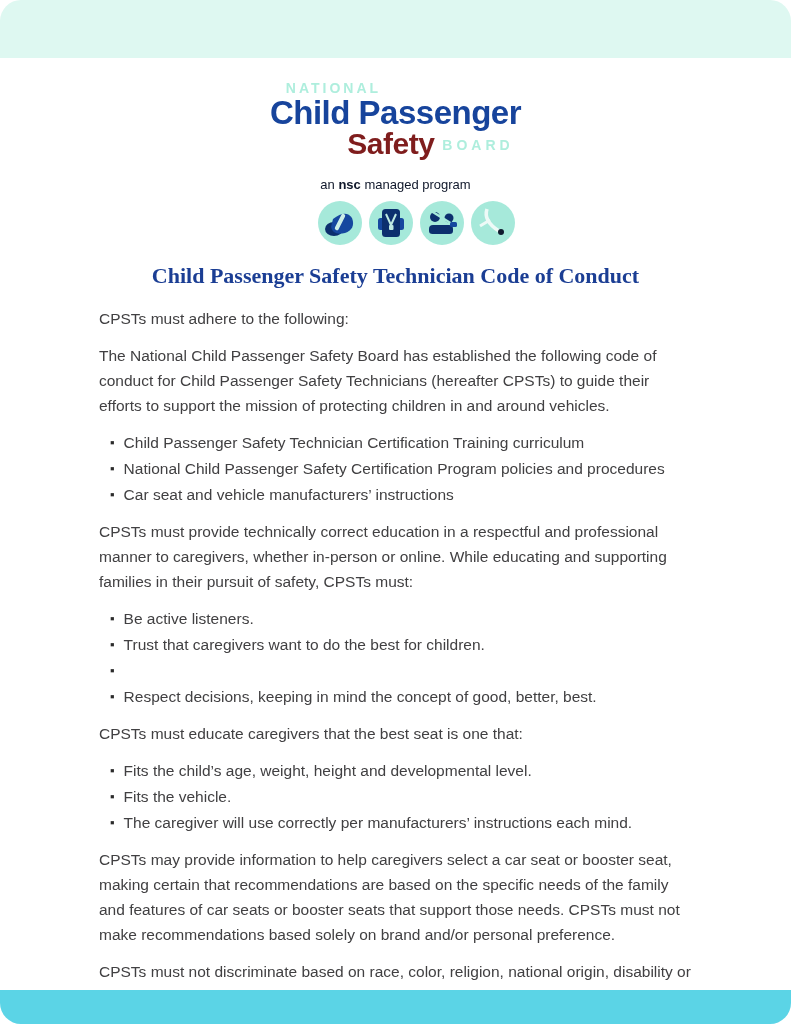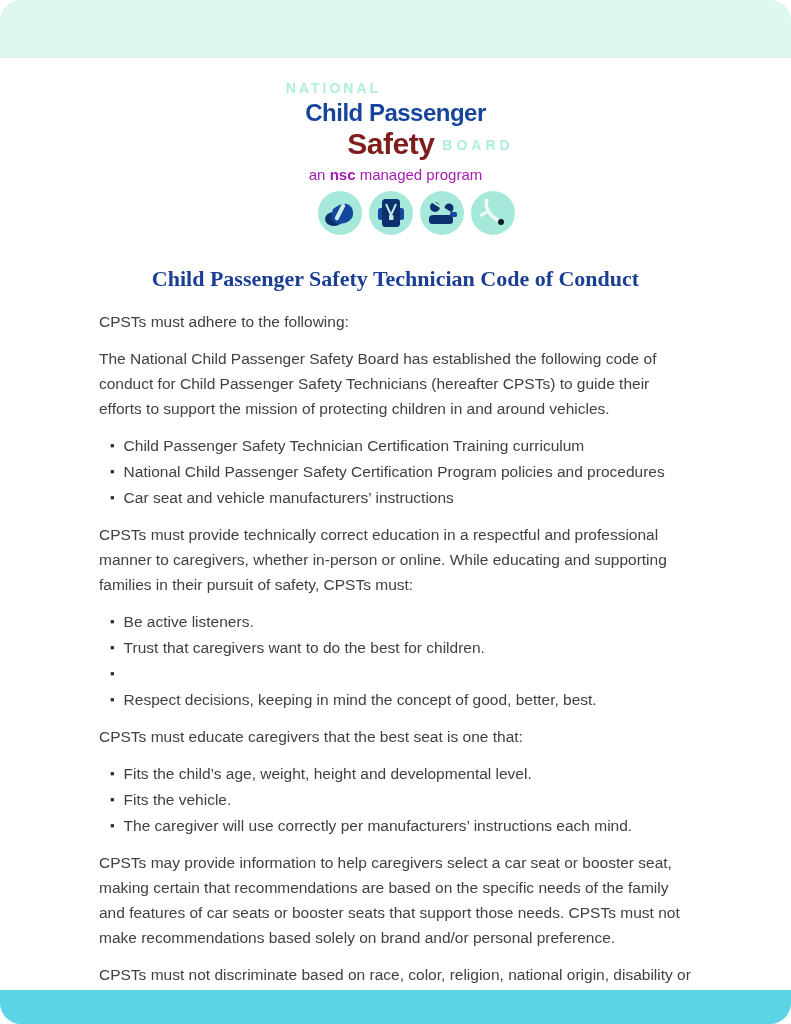--- a/index.html
+++ b/index.html
@@ -24,57 +24,57 @@
   
   .logo-block { padding-top: 80px; text-align: center; }
   .logo-national {
     display: block;
     font-size: 14px; font-weight: bold; letter-spacing: 3px;
     color: #aeeedd; line-height: 16px;
     transform: translateX(-62px);
   }
   .logo-main {
     display: block;
-    font-size: 24px; font-weight: bold; letter-spacing: -0.5px;
+    font-size: 33px; font-weight: bold; letter-spacing: -0.5px;
     color: #17449c; line-height: 33px;
   }
   .logo-safety-row {
     display: block; line-height: 30px;
     transform: translateX(35px);
     white-space: nowrap;
   }
   .logo-safety {
     font-size: 30px; font-weight: bold; letter-spacing: -0.5px;
     color: #7f1d1d;
   }
   .logo-board {
     font-size: 14px; font-weight: bold; letter-spacing: 4px;
     color: #aeeedd; margin-left: 8px;
     position: relative; top: -4px;
   }
   .logo-tagline {
-    display: block; margin-top: 2px;
-    font-size: 15px; color: #a21caf; line-height: 18px;
+    display: block; margin-top: 12px;
+    font-size: 13px; color: #0f172a; line-height: 18px;
   }
   .logo-tagline .brand { font-weight: bold; }
   
   .icons-row {
     margin-top: 7px;
     display: flex; justify-content: center; gap: 7px;
     transform: translateX(21px);
   }
   .icon-circle {
     width: 44px; height: 44px; border-radius: 50%;
     background: #a6e9da;
     display: flex; align-items: center; justify-content: center;
   }
   .icon-circle svg { display: block; }
   
   .doc-title {
-    margin-top: 30px;
+    margin-top: 17px;
     text-align: center;
     font-family: "Liberation Serif", serif;
     font-weight: bold;
     font-size: 22px; line-height: 28px;
     color: #1b3e94;
   }
   .content {
     margin-top: 16px;
     padding: 0 98px 0 99px;
     color: #414042;

